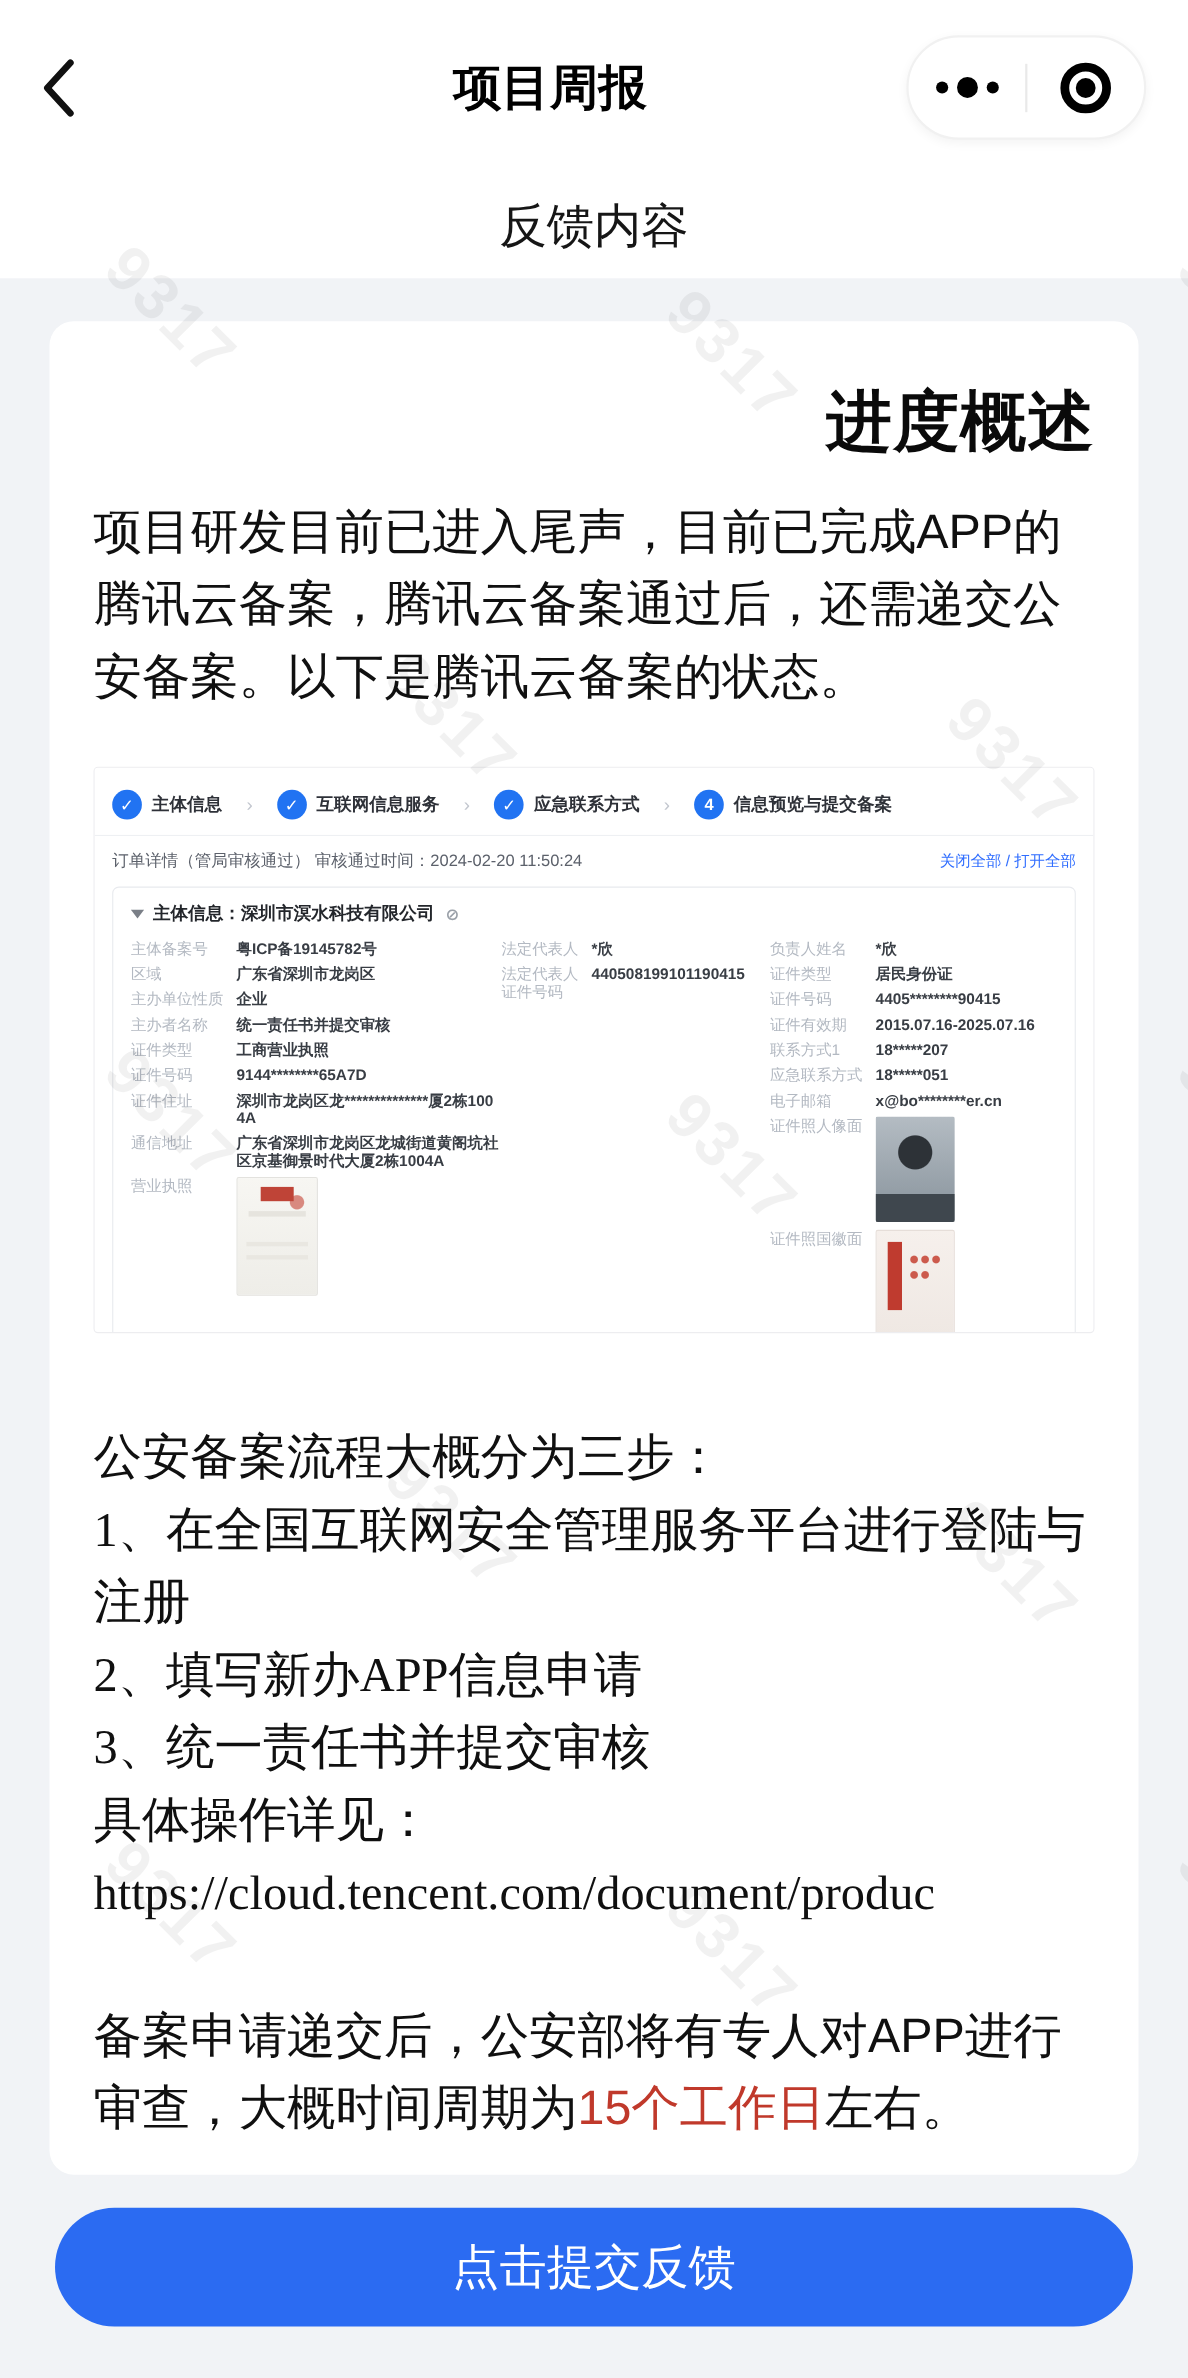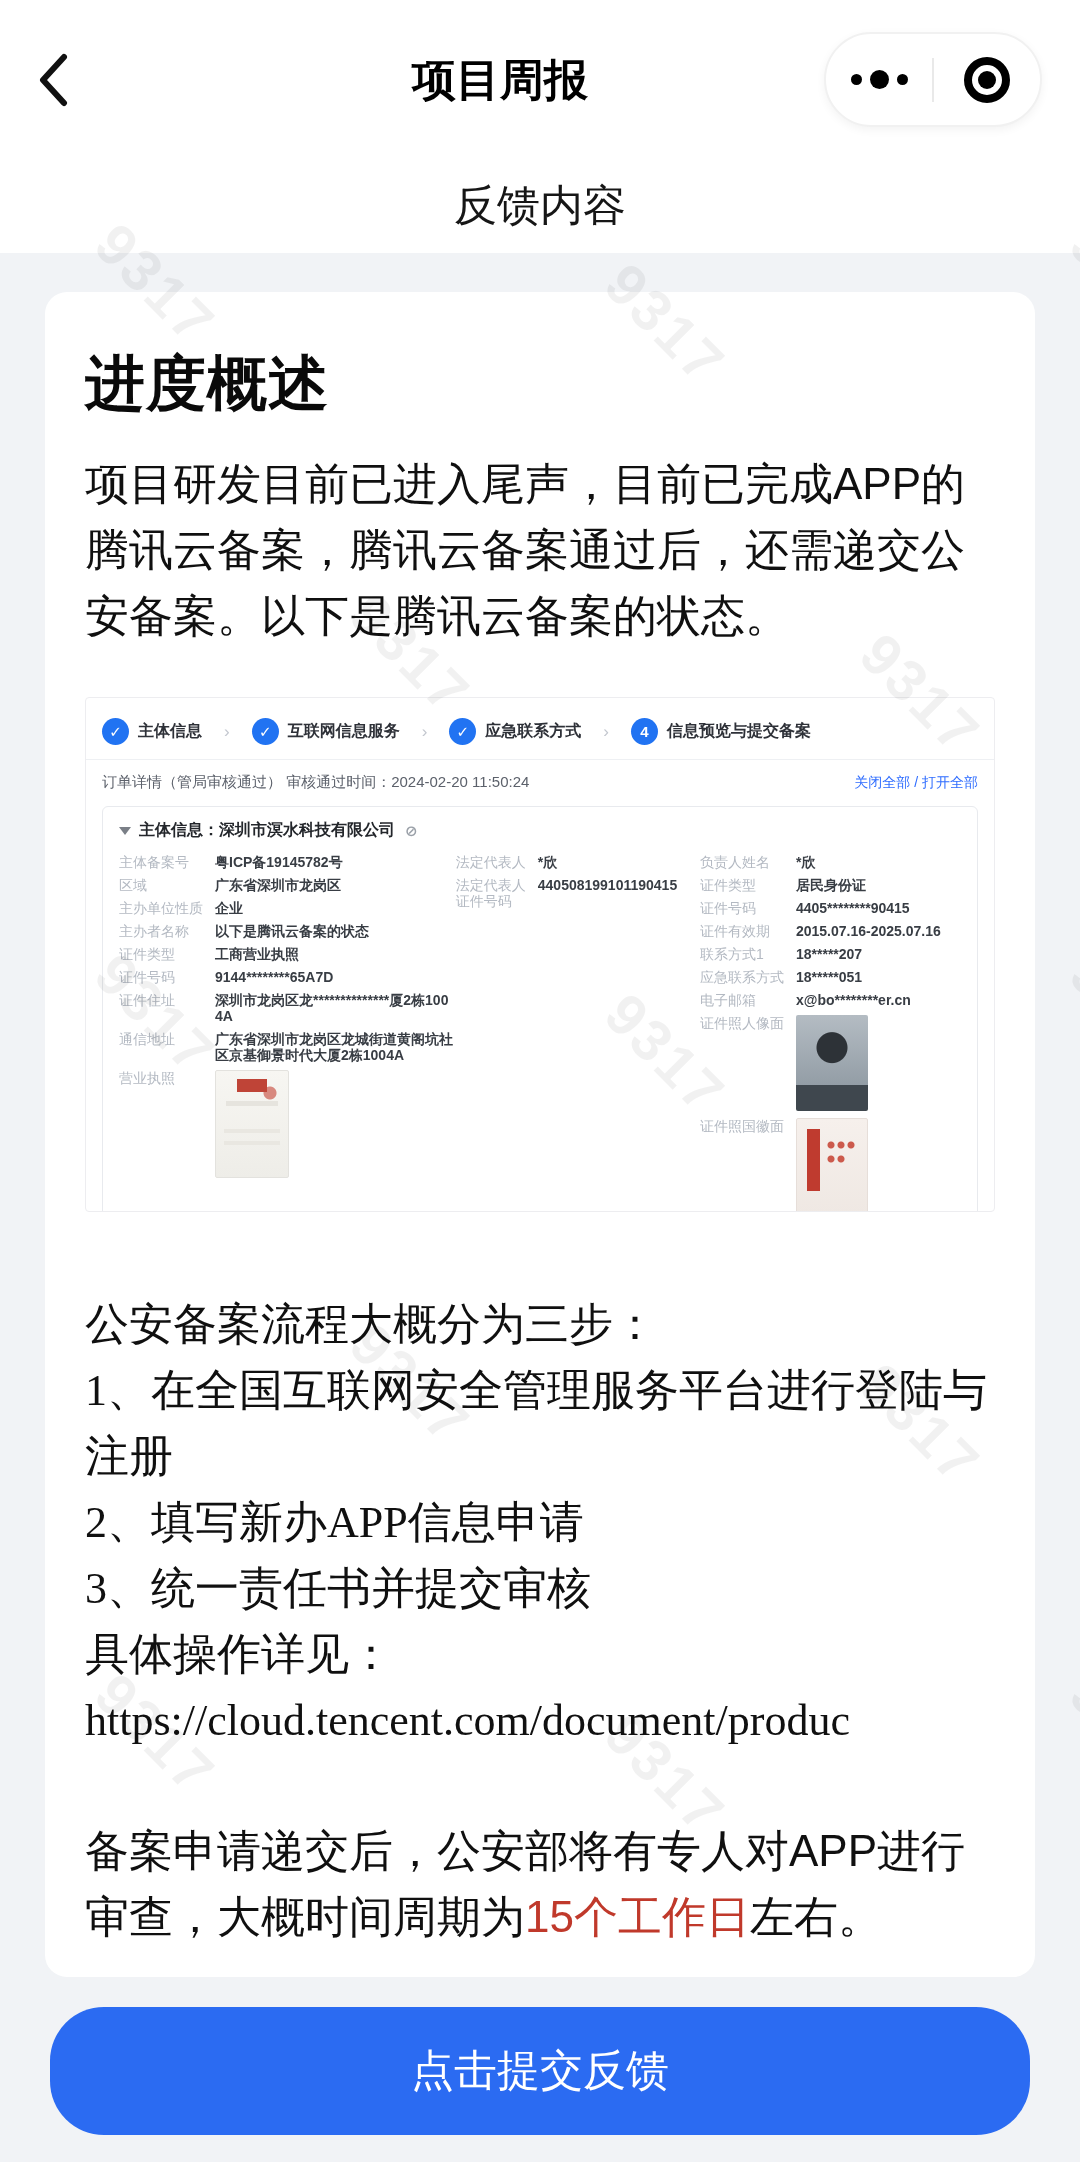--- a/index.html
+++ b/index.html
@@ -33,21 +33,21 @@
   .tabs{position:absolute;top:132px;left:0;right:0;height:121px;display:flex;}
   .tab{flex:1;background:none;border:none;cursor:pointer;position:relative;
     font-size:43px;color:#161616;padding-top:26px;font-family:inherit;}
   .tab.active{color:var(--accent);font-weight:700;}
   .tab .bar{display:none;position:absolute;left:50%;transform:translateX(-50%);bottom:6px;
     width:76px;height:11px;border-radius:6px;background:var(--accent);}
   .tab.active .bar{display:block;}
   
   .card{position:absolute;left:45px;top:292px;width:990px;height:1685px;background:#fff;
     border-radius:22px;overflow:hidden;padding:0 40px;}
-  .h1{margin-top:52px;font-size:60px;font-weight:700;color:#0a0a0a;letter-spacing:1px;}
+  .h1{margin-top:52px;font-size:60px;font-weight:700;color:#0a0a0a;letter-spacing:1px;text-align:right;}
   .intro{margin-top:26px;font-size:44px;line-height:66px;color:#101010;}
   
   .shot{margin-top:48px;height:515px;border:1px solid #ededf0;border-radius:4px;background:#fff;overflow:hidden;}
   .stepper{display:flex;align-items:center;padding:20px 16px 14px;}
   .step{display:flex;align-items:center;}
   .step .dot{width:27px;height:27px;border-radius:50%;background:var(--stepper);color:#fff;
     font-size:15px;font-weight:700;display:flex;align-items:center;justify-content:center;flex:none;}
   .step .slabel{font-size:16px;font-weight:700;color:#2e3138;margin-left:9px;white-space:nowrap;}
   .ssep{color:#c3c7cf;font-size:17px;margin:0 22px;font-weight:400;}
   .shot hr{border:none;border-top:1px solid #eef0f3;}
@@ -87,21 +87,21 @@
   
   .steps-block{margin-top:80px;font-size:44px;line-height:66px;color:#101010;font-family:Liberation Serif, serif;}
   .url-line{white-space:nowrap;overflow:hidden;}
   .closing{margin-top:64px;font-size:44px;line-height:66px;color:#101010;}
   .red{color:var(--red);}
   
   .wm-layer{position:absolute;inset:0;pointer-events:none;z-index:6;}
   .wm{position:absolute;font-size:58px;font-weight:600;letter-spacing:3px;color:#000;
     opacity:.05;transform:rotate(45deg);}
   
-  .cta{position:absolute;left:50px;top:2007px;width:980px;height:128px;border:none;cursor:pointer;
+  .cta{position:absolute;left:50px;top:2007px;width:980px;height:108px;border:none;cursor:pointer;
     border-radius:54px;background:var(--accent);color:#fff;font-size:43px;font-family:inherit;
     display:flex;align-items:center;justify-content:center;z-index:7;}
 </style>
 </head>
 <body>
 
 <div class="header">
   <div class="navbar">
     <button class="back-btn">
       <span>
@@ -181,21 +181,21 @@
           <div class="row">
               <span class="lbl">区域</span>
               <span class="val">广东省深圳市龙岗区</span>
             </div>
           <div class="row">
               <span class="lbl">主办单位性质</span>
               <span class="val">企业</span>
             </div>
           <div class="row">
               <span class="lbl">主办者名称</span>
-              <span class="val">以下是腾讯云备案的状态</span>
+              <span class="val">统一责任书并提交审核</span>
             </div>
           <div class="row">
               <span class="lbl">证件类型</span>
               <span class="val">工商营业执照</span>
             </div>
           <div class="row">
               <span class="lbl">证件号码</span>
               <span class="val">9144********65A7D</span>
             </div>
           <div class="row">

